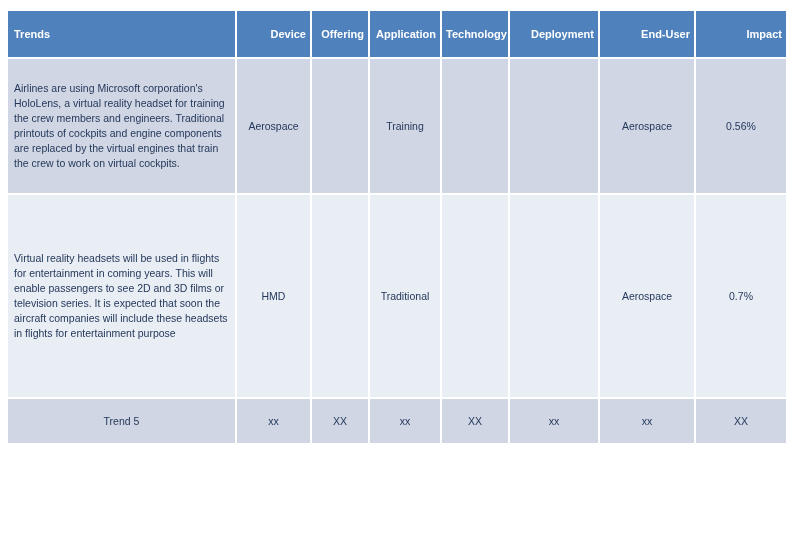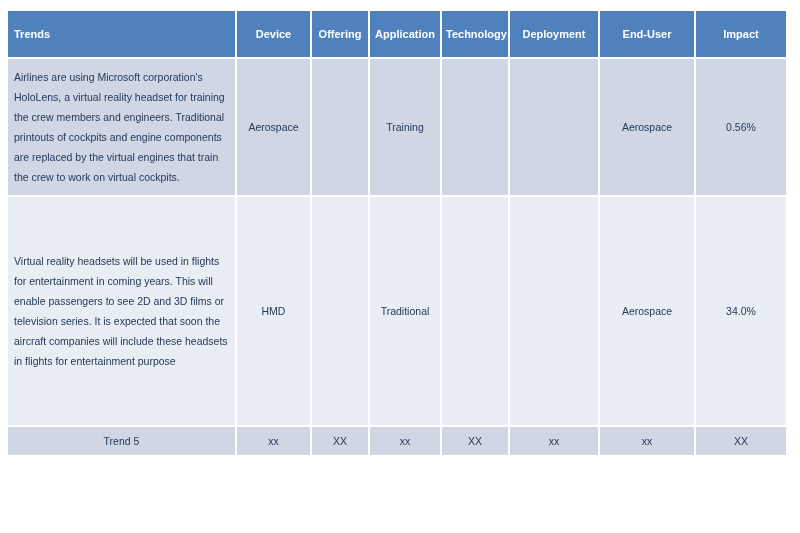--- a/index.html
+++ b/index.html
@@ -21,47 +21,48 @@
   }
   .trends-table{
     position:absolute;
     left:6px; top:9px;
     border-collapse:separate;
     border-spacing:2px;
     table-layout:fixed;
     width:782px;
   }
   .trends-table td, .trends-table th{
-    padding:8px 4px;
+    padding:16px 4px;
     font-size:10.5px;
     color:var(--body-text);
     text-align:center;
     vertical-align:middle;
     overflow:hidden;
   }
   th.hdr{
     background:var(--header-bg);
     color:var(--header-text);
     font-size:11px;
     font-weight:bold;
     height:46px;
+    text-align:right;
   }
   th.hdr.left{ text-align:left; padding-left:6px; }
   tr.r1 td{ height:134px; }
-  tr.r2 td{ height:228px;margin-top:8px; }
+  tr.r2 td{ height:202px;margin-top:8px; }
   tr.r3 td{ height:69px; }
   tr.r4 td{ height:26px; }
   tr.r5 td{ height:21px; }
   tr.dark td{ background:var(--row-dark); }
   tr.light td{ background:var(--row-light); }
   td.para{
     text-align:left;
     padding-left:6px;
     padding-right:6px;
-    line-height:20px;
+    line-height:15px;
   }
 </style>
 </head>
 <body>
 
 <table class="trends-table">
   <colgroup>
     <col style="width:227px">
     <col style="width:73px">
     <col style="width:56px">
@@ -95,21 +96,21 @@
     </tr>
 
     <tr class="r2 light">
       <td class="para">Virtual reality headsets will be used in flights for entertainment in coming years. This will enable passengers to see 2D and 3D films or television series. It is expected that soon the aircraft companies will include these headsets in flights for entertainment purpose</td>
       <td>HMD</td>
       <td></td>
       <td>Traditional</td>
       <td></td>
       <td></td>
       <td>Aerospace</td>
-      <td>34.0%</td>
+      <td>0.7%</td>
     </tr>
 
 
 
     <tr class="r5 dark">
       <td>Trend 5</td>
       <td>xx</td>
       <td>XX</td>
       <td>xx</td>
       <td>XX</td>

